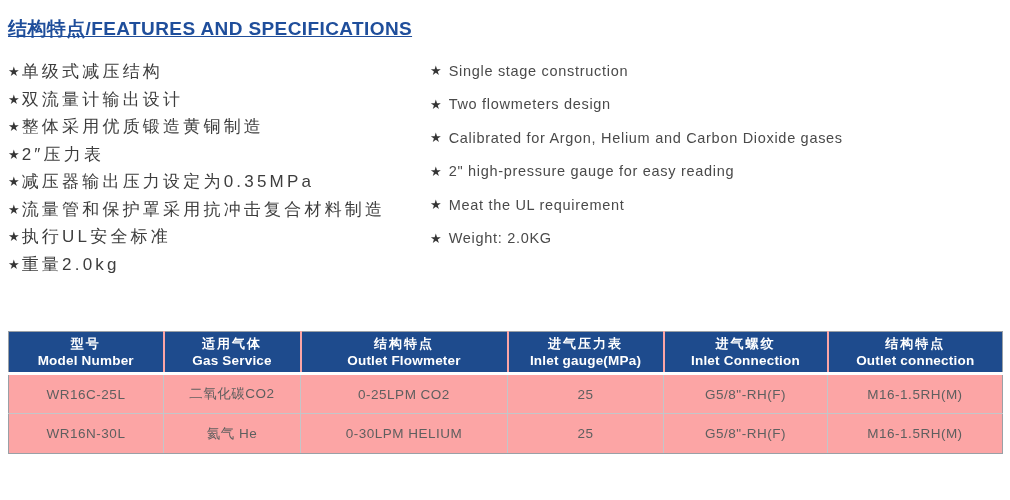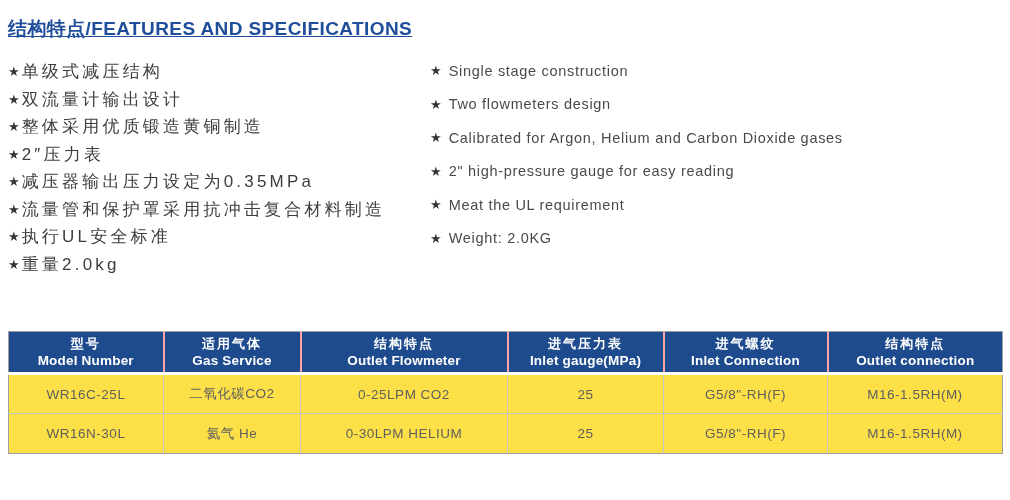--- a/index.html
+++ b/index.html
@@ -63,21 +63,21 @@
   .spec-table thead th:last-child { border-right: none; }
   .spec-table thead .hdr-cn { font-size: 13px; letter-spacing: 2px; line-height: 17px; }
   .spec-table thead .hdr-en { font-size: 13.5px; letter-spacing: 0.2px; line-height: 17px; }
   .spec-table tbody td {
     height: 40px;
     text-align: center; vertical-align: middle;
     color: #5f5f5f;
     font-size: 13.5px;
     letter-spacing: 0.5px;
     border: 1px solid #c3c6c9;
-    background: #fde047;
+    background: #fca5a5;
     white-space: nowrap;
   }
   .spec-table { border: 1px solid #9aa0a6; }
   .spec-table tbody tr:last-child td { border-bottom: 1px solid #9aa0a6; }
   .spec-table tbody td:first-child { border-left: 1px solid #9aa0a6; }
   .spec-table tbody td:last-child  { border-right: 1px solid #9aa0a6; }
 </style>
 </head>
 <body>
 

